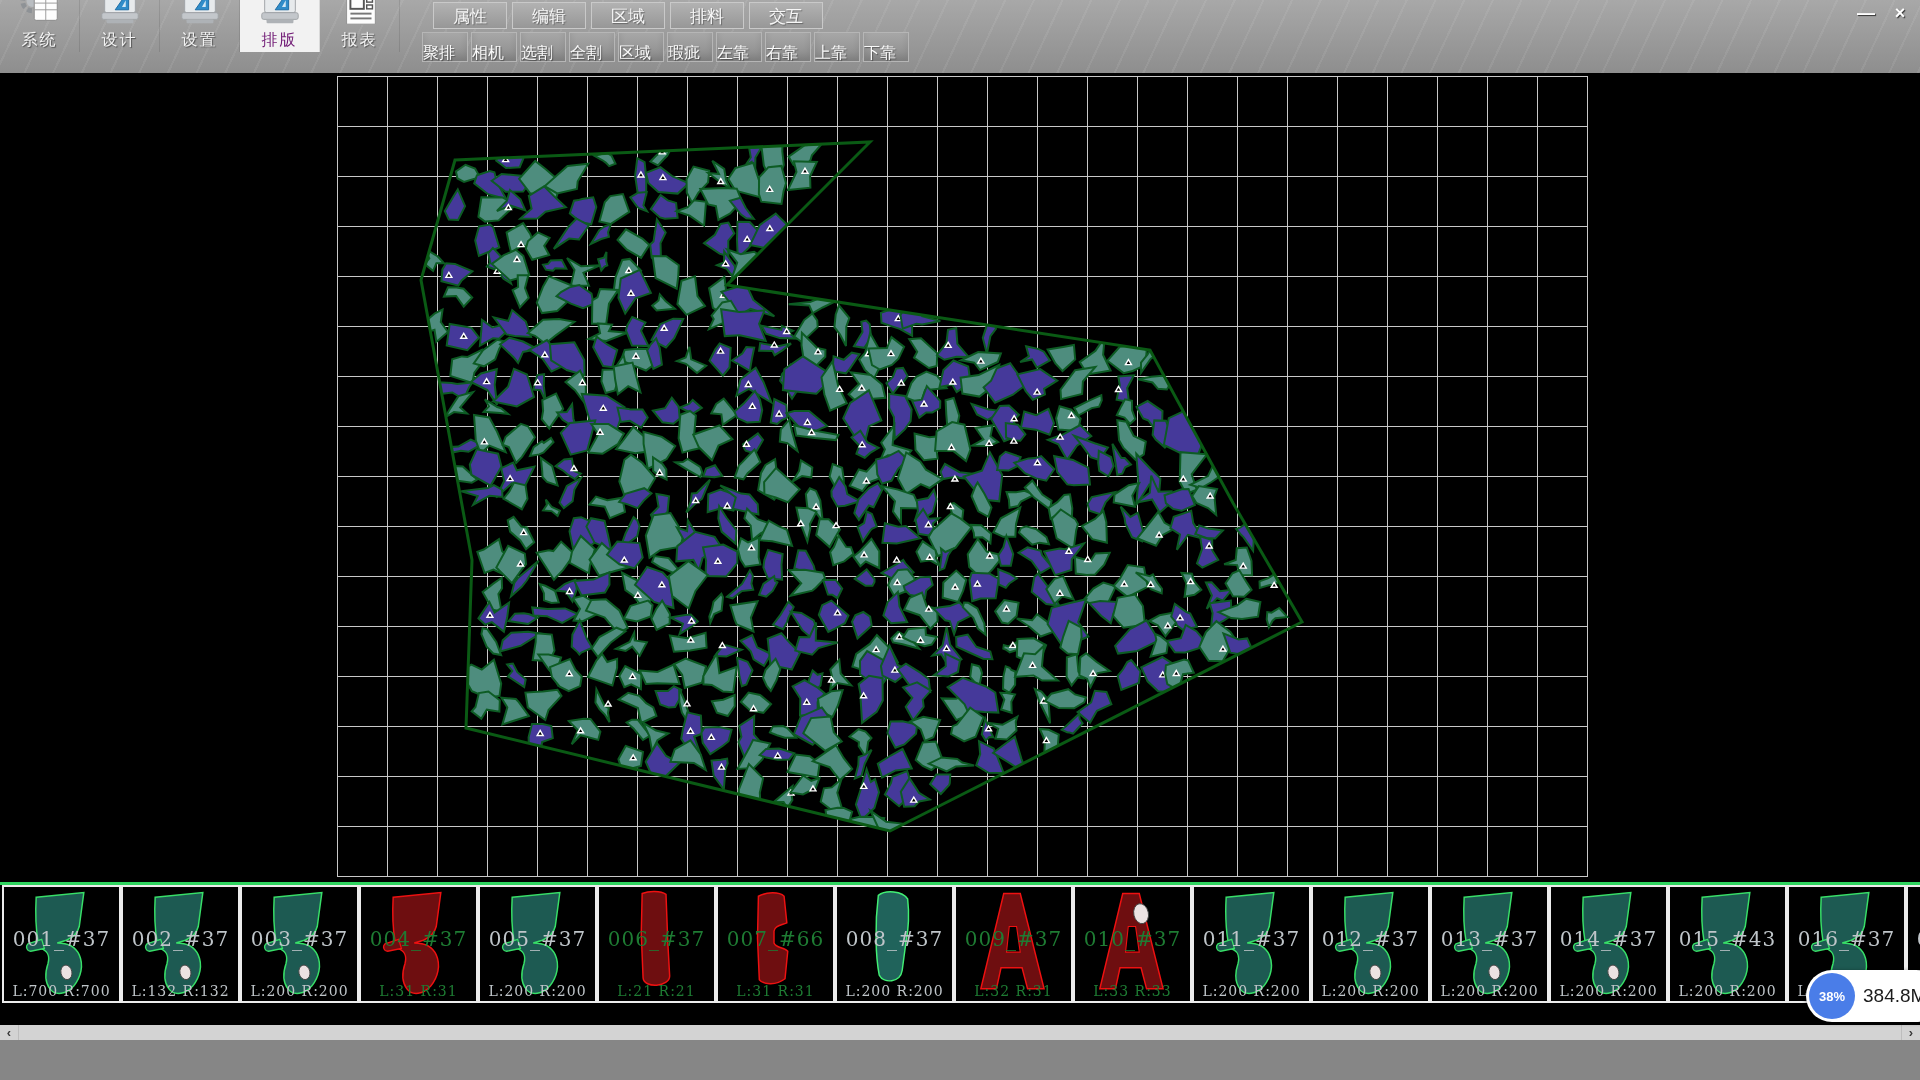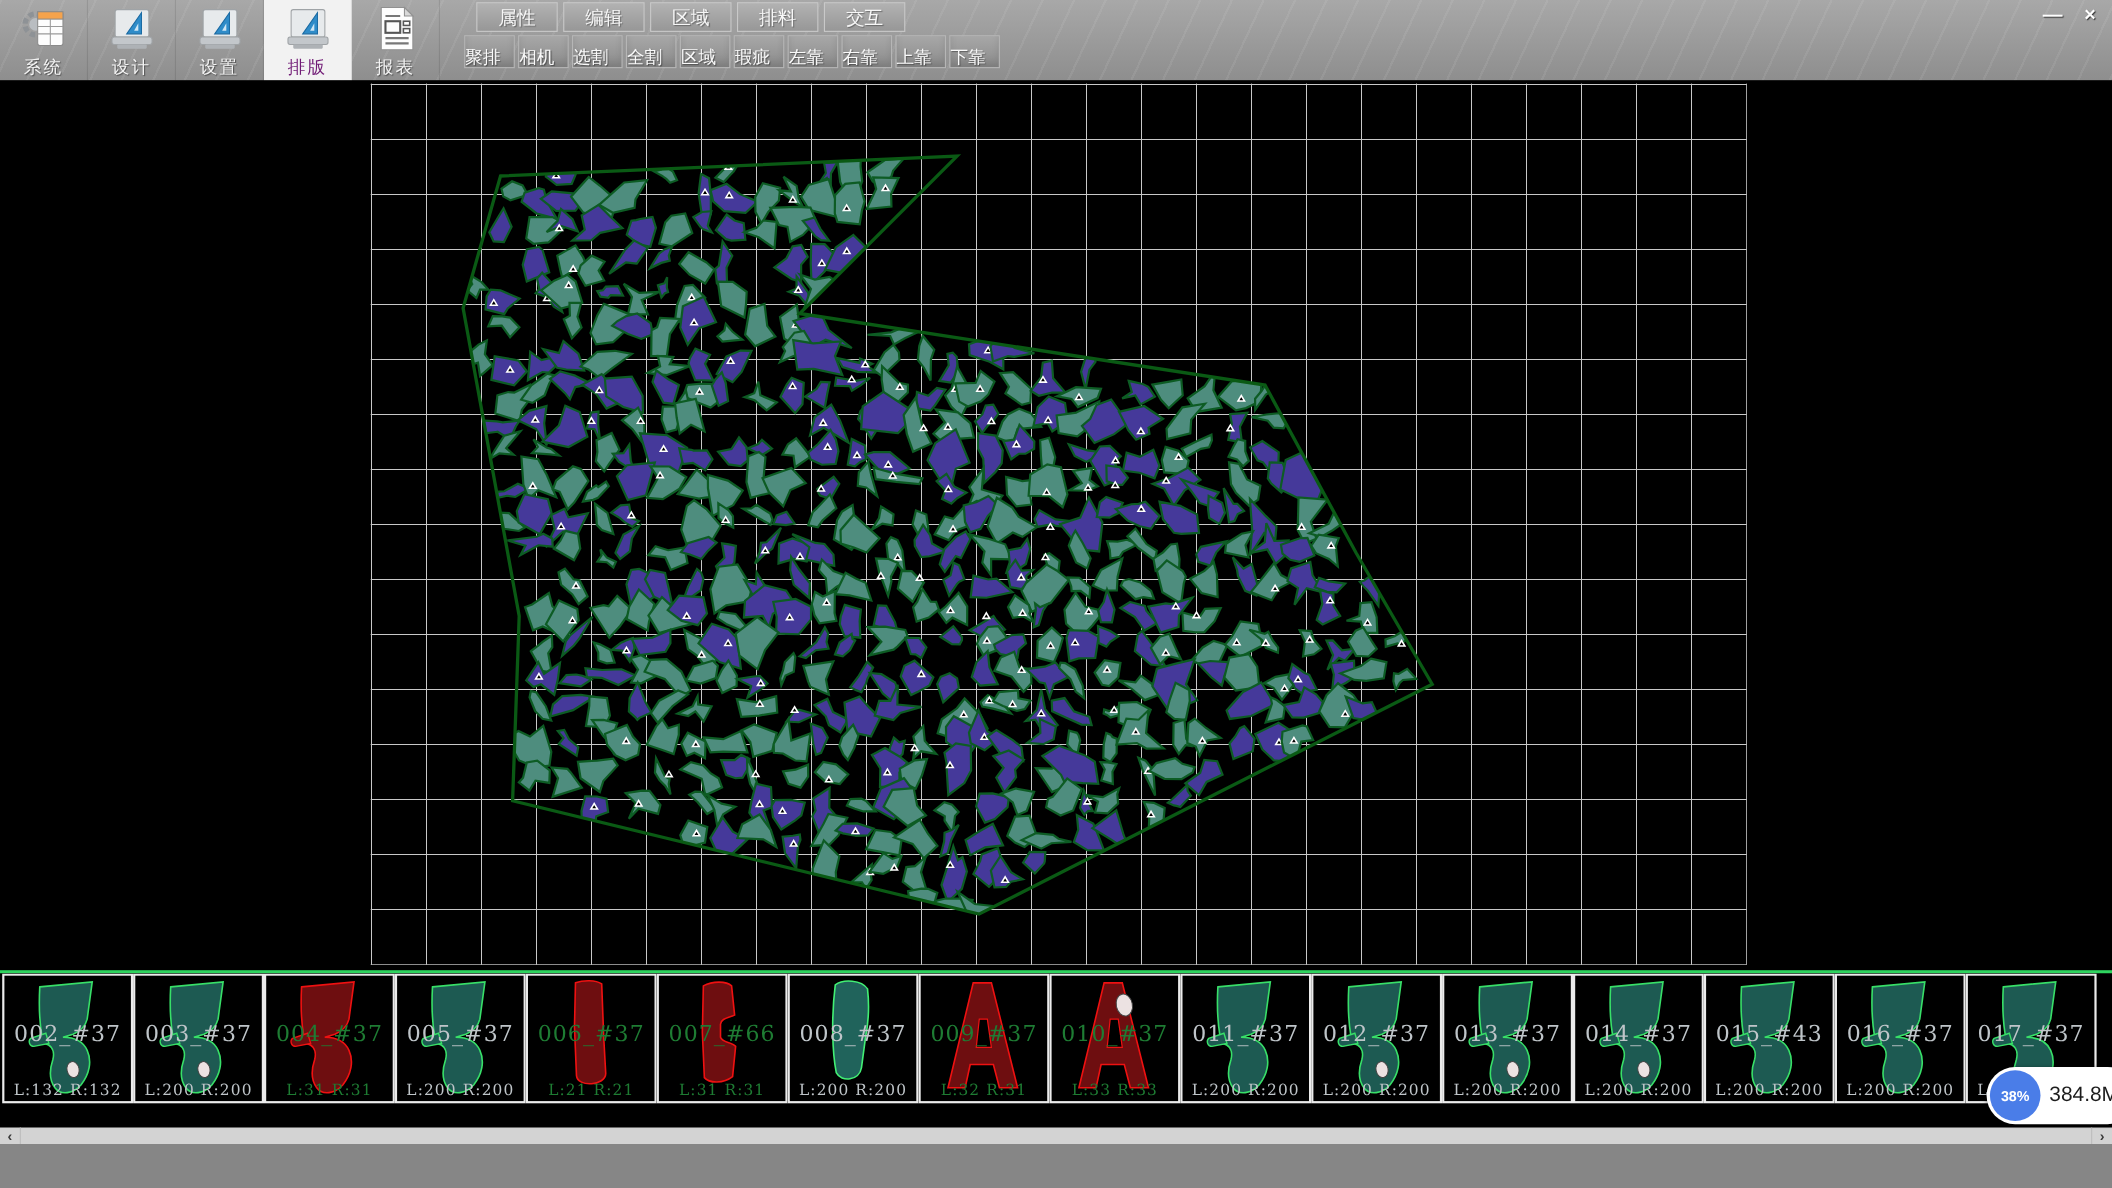--- a/index.html
+++ b/index.html
@@ -5,21 +5,21 @@
   html,body{margin:0;padding:0;background:#000;}
   body{width:1920px;height:1080px;position:relative;overflow:hidden;
        font-family:"Liberation Sans",sans-serif;-webkit-font-smoothing:antialiased;}
 
   
   .toolbar{position:absolute;left:0;top:0;width:1920px;height:73px;
     background:linear-gradient(#a8a8a8,#8e8e8e);
     border-bottom:1px solid #6e6e6e;}
   .toolbar .streaks{position:absolute;inset:0;
     background:repeating-linear-gradient(115deg,rgba(255,255,255,.07) 0 2px,transparent 2px 26px);}
-  .mainbtns{position:absolute;left:0;top:0;height:52px;display:flex;}
+  .mainbtns{position:absolute;left:0;top:0;height:52px;display:flex;align-items:flex-end;}
   .mainbtn{width:80px;height:73px;display:flex;flex-direction:column;align-items:center;
     justify-content:flex-start;padding-top:3px;box-sizing:border-box;cursor:pointer;
     border-right:1px solid rgba(0,0,0,.10);}
   .mainbtn .ic{width:46px;height:46px;}
   .mainbtn .lbl{font-size:16px;color:#f4f4f4;text-shadow:1px 1px 1px rgba(60,60,60,.8);
     letter-spacing:2px;margin-top:2px;}
   .mainbtn.selected{background:#f2f2f2;}
   .mainbtn.selected .lbl{color:#701a75;text-shadow:none;}
 
   .menurow{position:absolute;left:433px;top:2px;display:flex;gap:5px;border-radius:10px;}
@@ -768,20 +768,29 @@
 </div>
 
 <div class="strip-line" style="background: rgb(47, 212, 95);"></div>
 <div class="strip">
     <div class="cell">
       <svg viewBox="0 0 100 120" width="96" height="110">
         <path d="M24,10 L76,5 L71,42 C69,50 64,54 57,57 L47,60 C58,60 67,64 71,73 C76,84 73,97 65,107 C57,116 45,118 39,110 C33,102 34,91 37,82 C39,74 36,68 29,66 L26,58 C24,46 23,28 24,10 Z" fill="#1d5a52" stroke="#38df68" stroke-width="1.6"></path>
         <path d="M30,56 L15,61 C12,64 14,69 18,69 L33,66 Z" fill="#1d5a52" stroke="#38df68" stroke-width="1.4"></path>
         <ellipse cx="57" cy="92" rx="6" ry="8" fill="#ece2e2" stroke="#444" transform="rotate(-12 57 92)"></ellipse>
       </svg>
+      <div class="pid t-light">001_#37</div>
+      <div class="plr t-light">L:700 R:700</div>
+    </div>
+    <div class="cell">
+      <svg viewBox="0 0 100 120" width="96" height="110">
+        <path d="M24,10 L76,5 L71,42 C69,50 64,54 57,57 L47,60 C58,60 67,64 71,73 C76,84 73,97 65,107 C57,116 45,118 39,110 C33,102 34,91 37,82 C39,74 36,68 29,66 L26,58 C24,46 23,28 24,10 Z" fill="#1d5a52" stroke="#38df68" stroke-width="1.6"></path>
+        <path d="M30,56 L15,61 C12,64 14,69 18,69 L33,66 Z" fill="#1d5a52" stroke="#38df68" stroke-width="1.4"></path>
+        <ellipse cx="57" cy="92" rx="6" ry="8" fill="#ece2e2" stroke="#444" transform="rotate(-12 57 92)"></ellipse>
+      </svg>
       <div class="pid t-light">002_#37</div>
       <div class="plr t-light">L:132 R:132</div>
     </div>
     <div class="cell">
       <svg viewBox="0 0 100 120" width="96" height="110">
         <path d="M24,10 L76,5 L71,42 C69,50 64,54 57,57 L47,60 C58,60 67,64 71,73 C76,84 73,97 65,107 C57,116 45,118 39,110 C33,102 34,91 37,82 C39,74 36,68 29,66 L26,58 C24,46 23,28 24,10 Z" fill="#1d5a52" stroke="#38df68" stroke-width="1.6"></path>
         <path d="M30,56 L15,61 C12,64 14,69 18,69 L33,66 Z" fill="#1d5a52" stroke="#38df68" stroke-width="1.4"></path>
         <ellipse cx="57" cy="92" rx="6" ry="8" fill="#ece2e2" stroke="#444" transform="rotate(-12 57 92)"></ellipse>
       </svg>
       <div class="pid t-light">003_#37</div>

